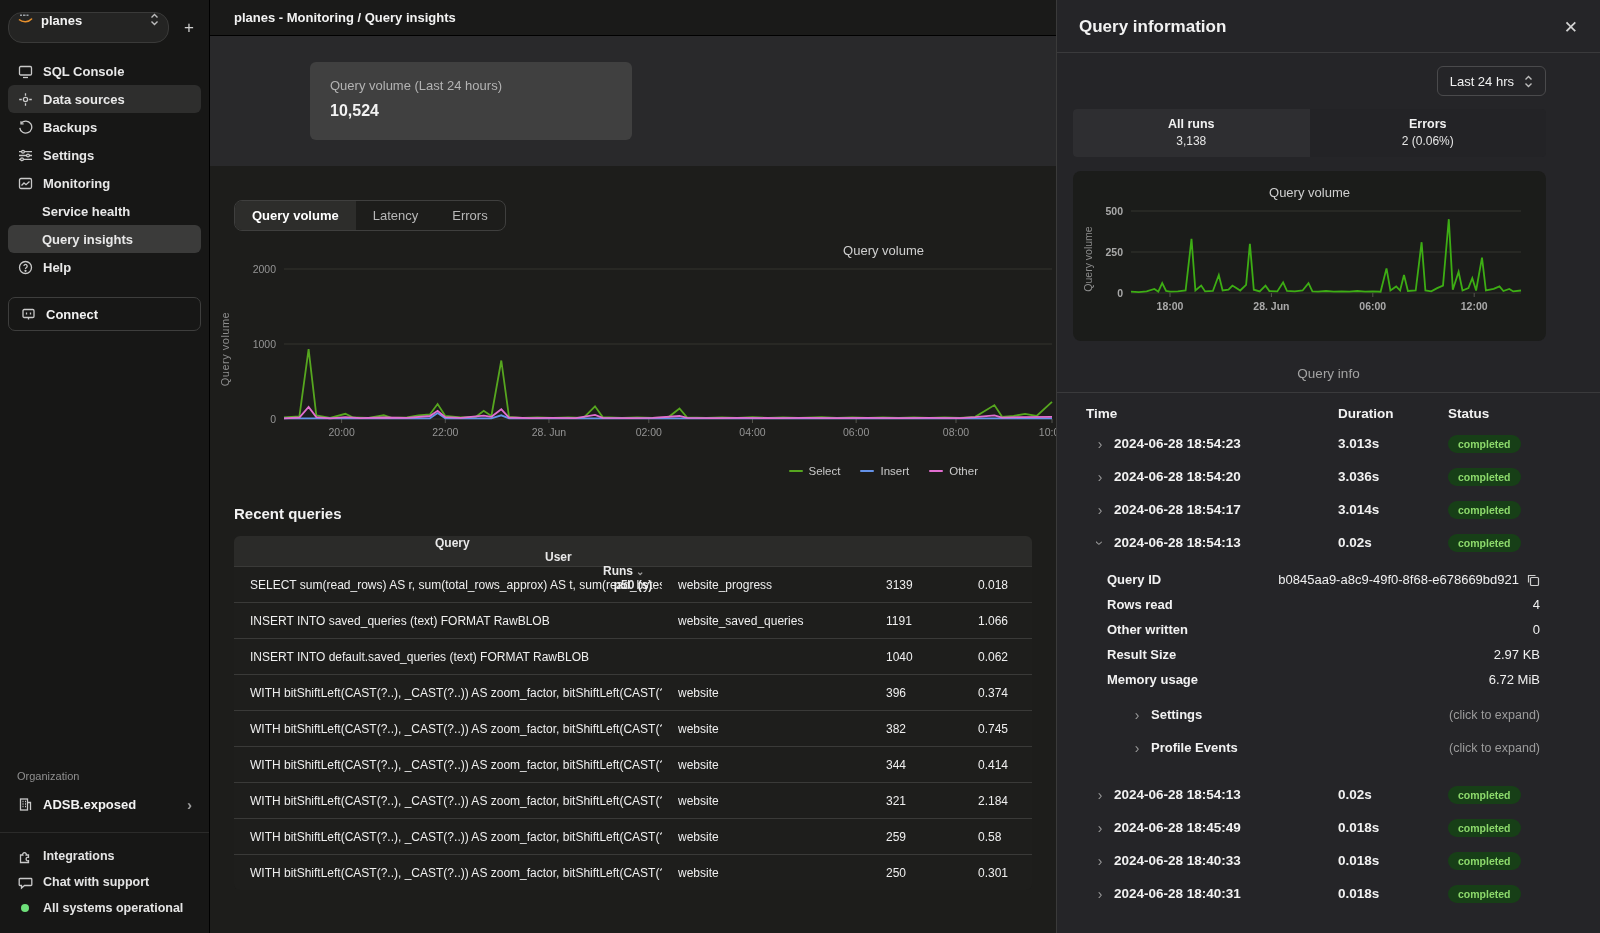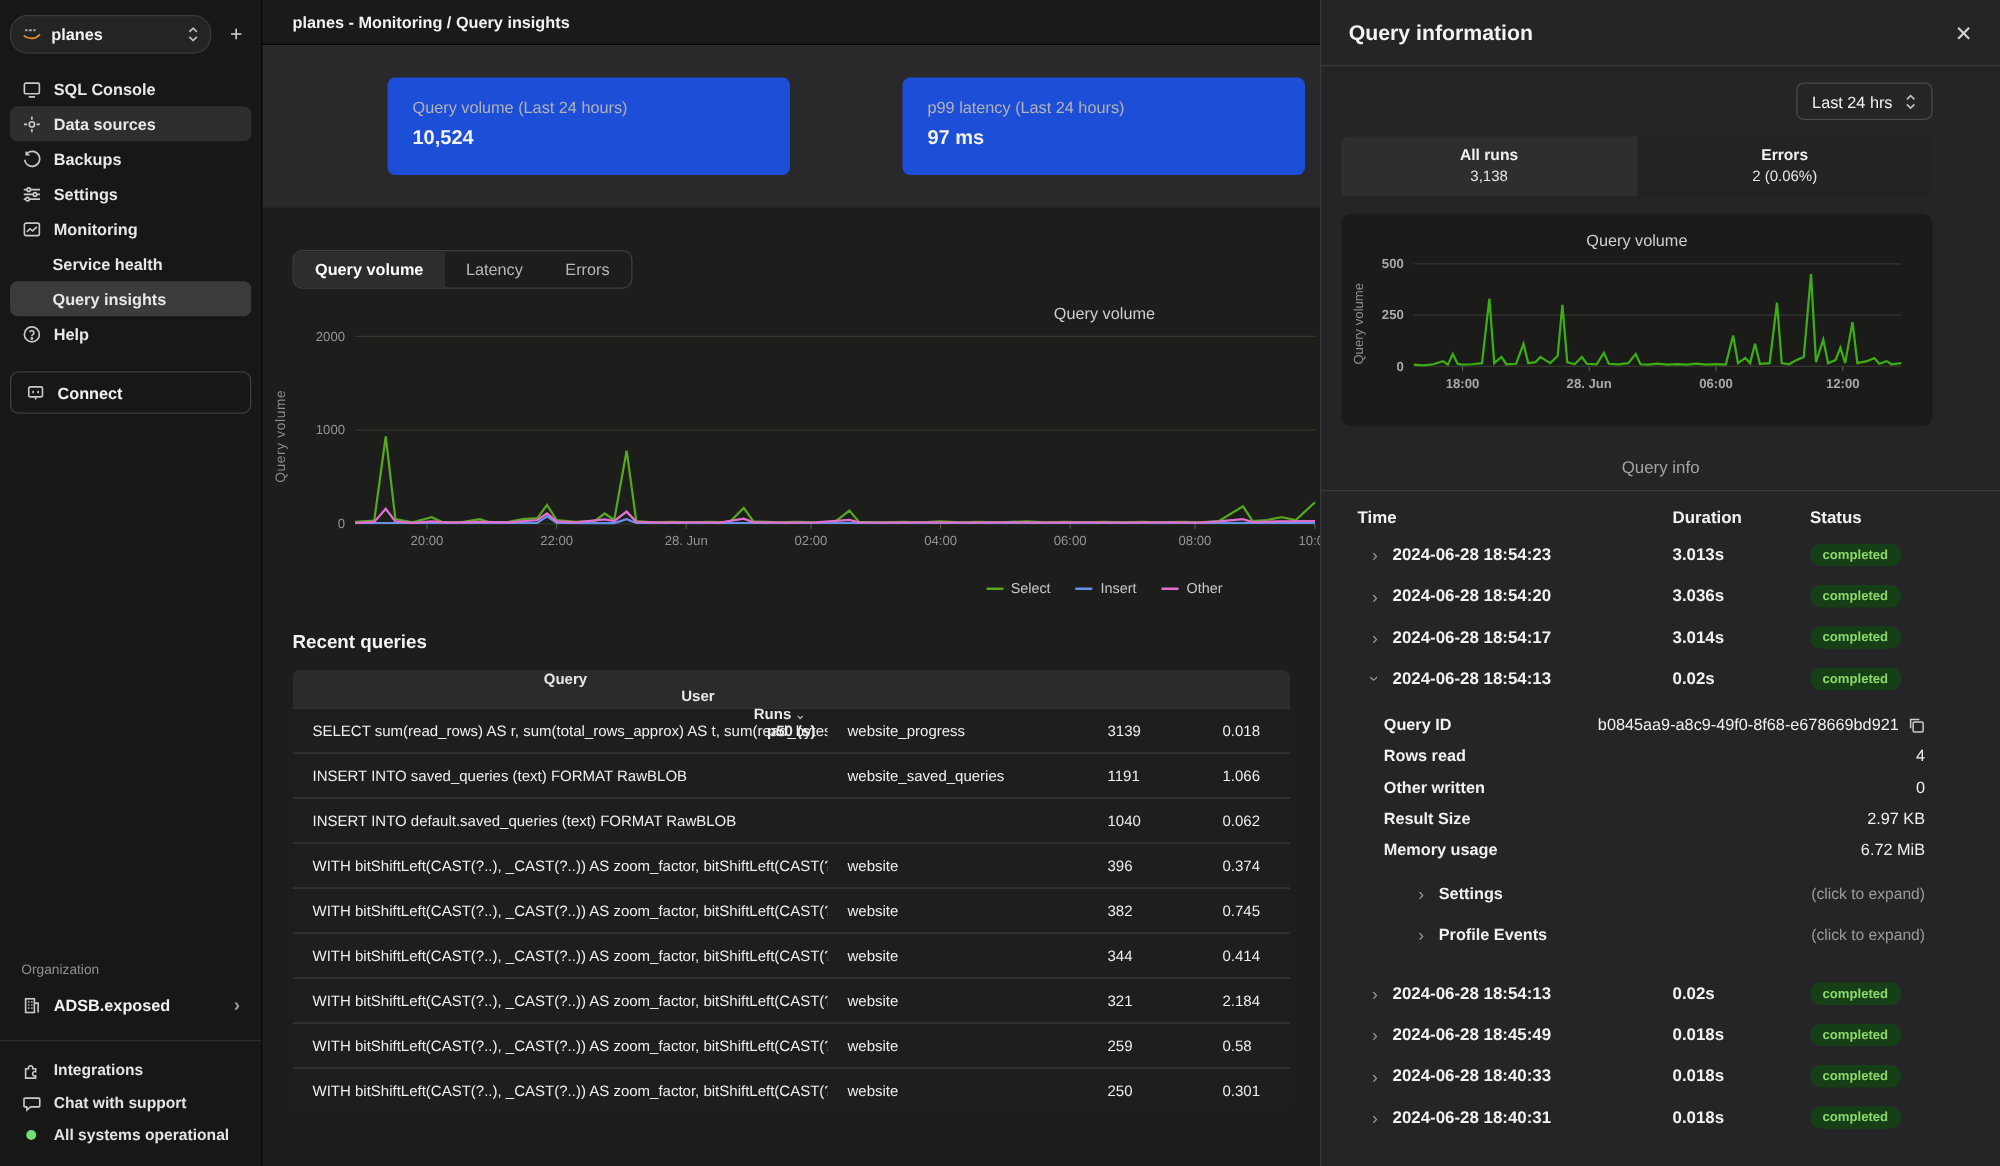--- a/index.html
+++ b/index.html
@@ -8,21 +8,21 @@
   .root { display:flex; width:1600px; height:933px; }
 
   
   .sidebar { width:210px; min-width:210px; background:#171716; border-right:1px solid #000;
     display:flex; flex-direction:column; padding:0 8px; position:relative; }
   .brand-row { display:flex; align-items:center; height:38px; padding:0 2px; }
   .brand-name { font-weight:700; font-size:15px; margin-left:7px; flex:1; }
   .avatar { width:26px; height:26px; border-radius:50%; background:#9aa2ad; color:#2b2f36;
     font-size:10px; font-weight:700; display:flex; align-items:center; justify-content:center; }
   .svc-row { display:flex; align-items:center; gap:8px; margin-top:12px; }
-  .svc-select { flex:1; display:flex; align-items:center; gap:8px; background:#242423;
+  .svc-select { flex:1; display:flex; align-items:flex-start; gap:8px; background:#242423;
     border:1px solid #3a3a39; border-radius:14px; height:31px; padding:0 9px; cursor:pointer; }
   .svc-select .lbl { flex:1; font-size:13px; font-weight:600; }
   .plus-btn { width:24px; color:#cfcfcf; font-size:17px; text-align:center; cursor:pointer; }
   .nav { margin-top:14px; display:flex; flex-direction:column; }
   .nav-item { display:flex; align-items:center; gap:10px; height:28px; padding:0 9px;
     border-radius:6px; font-size:13px; font-weight:600; color:#e8e8e8; cursor:pointer; }
   .nav-item.selected { background:#2e2e2d; }
   .nav-item.current { background:#3b3b3a; }
   .nav-item.child { padding-left:34px; }
   .nav-icon { width:16px; height:16px; display:flex; align-items:center; justify-content:center; color:#c9c9c9; }
@@ -38,21 +38,21 @@
   .side-divider { border-top:1px solid #2b2b2a; margin:14px -8px 10px; }
   .foot-item { display:flex; align-items:center; gap:10px; height:26px; padding:0 9px;
     font-size:12.5px; font-weight:600; color:#e4e4e4; cursor:pointer; }
   .green-dot { width:8px; height:8px; border-radius:50%; background:#6ee07a; margin:0 4px; }
 
   
   .main { flex:1; min-width:0; background:#1d1d1b; position:relative; overflow:hidden; }
   .main-header { height:36px; background:#1a1a19; border-bottom:1px solid #000;
     display:flex; align-items:center; padding:0 24px; font-size:13px; font-weight:700; }
   .stats-band { height:130px; background:#29292b; display:flex; padding:26px 0 0 100px; gap:90px; }
-  .stat-card { width:322px; height:78px; background:#1d4ed8; border-radius:6px; padding:16px 20px; }
+  .stat-card { width:322px; height:78px; background:#404040; border-radius:6px; padding:16px 20px; }
   .stat-label { color:#b3b3b3; font-size:13px; }
   .stat-value { font-size:16px; font-weight:700; margin-top:9px; }
   .tabs-row { display:inline-flex; margin:34px 0 0 24px; border:1px solid #3f3f3e; border-radius:8px; overflow:hidden; }
   .tab { padding:7px 17px; font-size:13px; color:#b8b8b8; cursor:pointer; }
   .tab.active { background:#2d2d2b; color:#fff; font-weight:700; }
   .chart-section { position:relative; height:238px; margin-top:12px; }
   .chart-title { position:absolute; top:0; right:132px; color:#cfcfcf; font-size:13px; }
   .chart-ylabel { position:absolute; left:-22px; top:100px; transform:rotate(-90deg);
     color:#8d8d8d; font-size:11px; letter-spacing:.5px; }
   .chart-holder { position:absolute; left:24px; top:20px; right:0; }
@@ -259,24 +259,20 @@
 
   <div class="main">
     <div class="main-header">
       <span>planes - Monitoring / Query insights</span>
     </div>
     <div class="stats-band">
       <div class="stat-card">
         <div class="stat-label">Query volume (Last 24 hours)</div>
         <div class="stat-value">10,524</div>
       </div>
-      <div class="stat-card">
-        <div class="stat-label">p99 latency (Last 24 hours)</div>
-        <div class="stat-value">97 ms</div>
-      </div>
     </div>
 
     <div class="tabs-row">
       <span class="tab active">Query volume</span>
       <span class="tab">Latency</span>
       <span class="tab">Errors</span>
     </div>
 
     <div class="chart-section">
       <span class="chart-title">Query volume</span>

